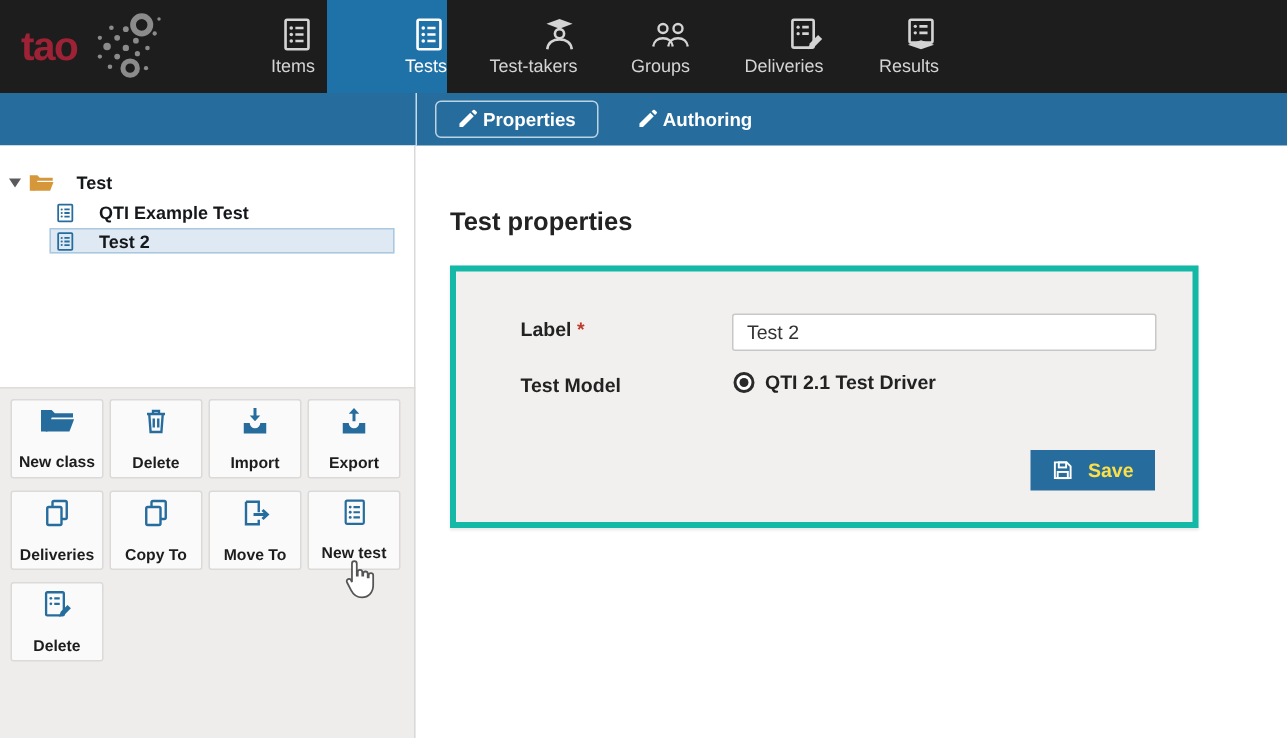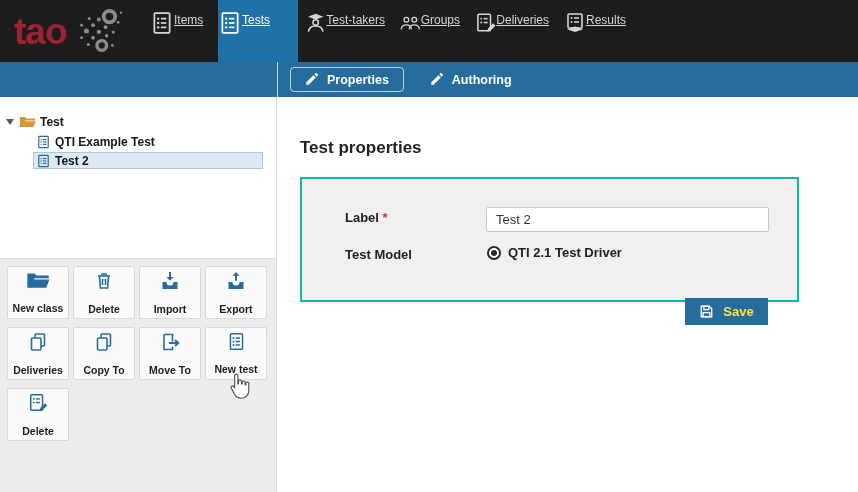--- a/index.html
+++ b/index.html
@@ -3,50 +3,50 @@
 <meta charset="utf-8">
 <style>
   * { margin:0; padding:0; box-sizing:border-box; }
   html,body { width:858px; height:492px; }
   body { font-family:"Liberation Sans", sans-serif; background:#fff; }
   .screen { position:relative; width:858px; height:492px; overflow:hidden; background:#fff; }
 
   
   .topnav { position:absolute; left:0; top:0; width:858px; height:62px; background:#1d1d1d; }
   .logo { position:absolute; left:14px; top:6px; width:112px; height:50px; display:flex; align-items:center; }
-  .logo-text { font-size:37px; font-weight:700; color:#9d2235; letter-spacing:-1px; line-height:1; }
-  .nav-item { position:absolute; top:0; height:62px; display:flex; align-items:flex-start; justify-content:flex-start; padding-top:11px; color:#d4d4d4; cursor:pointer;text-decoration:underline; }
+  .logo-text { font-size:27px; font-weight:700; color:#9d2235; letter-spacing:-1px; line-height:1; }
+  .nav-item { position:absolute; top:0; height:62px; display:flex; flex-direction:column; align-items:flex-end; justify-content:flex-start; padding-top:11px; color:#d4d4d4; cursor:pointer; }
   .nav-item .ni-icon { width:24px; height:24px; display:block; }
   .nav-item .ni-label { font-size:12px; margin-top:2px; white-space:nowrap; }
   .nav-item.active { background:#1f72a8; color:#fff; }
 
   
   .subbar { position:absolute; left:0; top:62px; width:858px; height:35px; background:#266d9e; }
   .subbar-divider { position:absolute; left:277px; top:0; width:1px; height:35px; background:rgba(255,255,255,.75); }
   .tabs { position:absolute; left:290px; top:5px; display:flex; gap:12px; }
-  .tab { display:inline-flex; align-items:center; gap:9px; height:25px; padding:0 14px; color:#fff; font-size:12.5px; font-weight:700; border-radius:4px; cursor:pointer; }
+  .tab { display:inline-flex; align-items:center; gap:4px; height:25px; padding:0 14px; color:#fff; font-size:12.5px; font-weight:700; border-radius:4px; cursor:pointer; }
   .tab.outlined { border:1px solid rgba(255,255,255,.7); }
 
   
   .tree-area { position:absolute; left:0; top:97px; width:277px; height:161px; background:#fff; border-right:1px solid #d9d9d9; }
   .tree-root-row { display:flex; align-items:center; gap:4px; margin:16px 0 2px 6px; height:18px; cursor:pointer; }
   .caret-down { width:0; height:0; border-left:4.5px solid transparent; border-right:4.5px solid transparent; border-top:6px solid #5a5a5a; margin-right:1px; }
-  .tree-label { font-size:12px; font-weight:700; color:#15181b; white-space:nowrap; }
+  .tree-label { font-size:12px; font-weight:700; color:#15181b; white-space:nowrap;margin-left:11px; }
   .tree-child { display:flex; align-items:center; gap:5px; height:17px; margin:2px 0 2px 37px; cursor:pointer; }
   .tree-child.selected { margin-left:33px; width:230px; padding-left:3px; background:#dfe9f4; border:1px solid #aac8e0; }
   .tree-icon { flex:0 0 auto; display:block; }
 
   .dock { position:absolute; left:0; top:258px; width:277px; height:234px; background:#efedeb; border-top:1px solid #dedbd8; border-right:1px solid #d9d9d9; padding:7px; display:grid; grid-template-columns:repeat(4,62px); grid-auto-rows:53px; column-gap:4px; row-gap:8px; align-content:start; }
   .dock-btn { background:#fbfafa; border:1px solid #dcdad8; border-radius:2px; display:flex; flex-direction:column; align-items:center; justify-content:center; gap:12px; cursor:pointer; }
   .dock-btn svg { display:block; }
   .dock-label { font-size:10.5px; font-weight:700; color:#1d1d1d; white-space:nowrap; }
 
   
   .page-title { position:absolute; left:300px; top:138px; font-size:17px; font-weight:700; color:#222; }
-  .panel { position:absolute; left:300px; top:177px; width:499px; height:125px; background:#f2f0ee; border:2px solid #14b8a6; box-shadow:0 1px 2px rgba(0,0,0,.10); }
+  .panel { position:absolute; left:300px; top:177px; width:499px; height:175px; background:#f2f0ee; border:4px solid #14b8a6; box-shadow:0 1px 2px rgba(0,0,0,.10); }
   .field-label { position:absolute; font-size:13px; font-weight:700; color:#222; }
   .req { color:#c0392b; font-weight:700; }
   .text-input { position:absolute; left:184px; top:28px; width:283px; height:25px; border:1px solid #c8c8c8; border-radius:2px; background:#fff; font-family:"Liberation Sans",sans-serif; font-size:13px; color:#333; padding:0 9px; }
   .radio-row { position:absolute; left:185px; top:66px; display:flex; align-items:center; gap:7px; cursor:pointer; }
   .radio { width:14px; height:14px; border:2px solid #2b2b2b; border-radius:50%; background:#fff; position:relative; flex:0 0 auto; }
   .radio .dot { position:absolute; left:50%; top:50%; width:6px; height:6px; margin:-3px 0 0 -3px; border-radius:50%; background:#2b2b2b; }
   .radio-label { font-size:13px; font-weight:700; color:#222;text-align:right; }
   .save-btn { position:absolute; left:383px; top:119px; width:83px; height:27px; background:#266d9e; border:none; border-radius:0; color:#fde047; display:flex; align-items:center; justify-content:center; gap:9px; font-size:13px; font-weight:700; cursor:pointer; }
 
   .cursor { position:absolute; left:226px; top:372px; pointer-events:none; }

